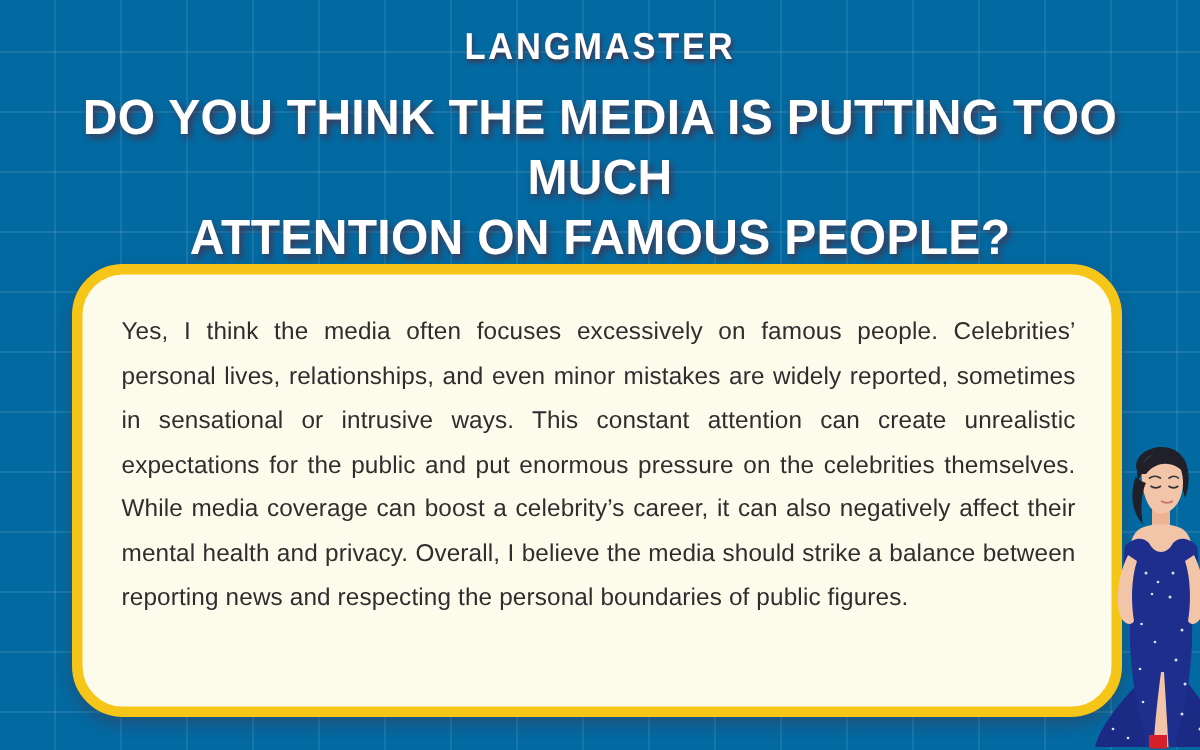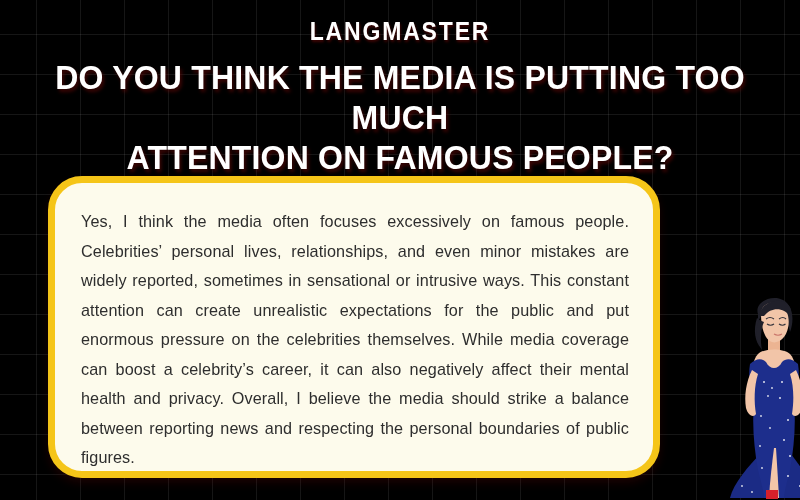--- a/index.html
+++ b/index.html
@@ -10,21 +10,21 @@
     width: 800px;
     height: 500px;
     overflow: hidden;
     font-family: "Liberation Sans", sans-serif;
   }
 
   .poster {
     position: relative;
     width: 800px;
     height: 500px;
-    background-color: #000000;
+    background-color: #0369a1;
     overflow: hidden;
   }
 
   
   .grid-overlay {
     position: absolute;
     inset: 0;
     background-image:
       linear-gradient(to right, rgba(255,255,255,0.085) 1.5px, transparent 1.5px),
       linear-gradient(to bottom, rgba(255,255,255,0.085) 1.5px, transparent 1.5px);
@@ -63,21 +63,21 @@
     transform: scaleX(0.97);
     text-shadow: 2px 3px 4px rgba(120,10,8,0.5);
   }
   .headline .hl-line { display: block; }
 
   
   .card {
     position: absolute;
     left: 48px;
     top: 176px;
-    width: 612px;
+    width: 700px;
     height: 302px;
     box-sizing: border-box;
     background: #FDFBEC;
     border: 7px solid #F5C518;
     border-radius: 34px;
     box-shadow: 0 5px 10px rgba(120,10,8,0.22);
     z-index: 3;
   }
 
   .card-body {

